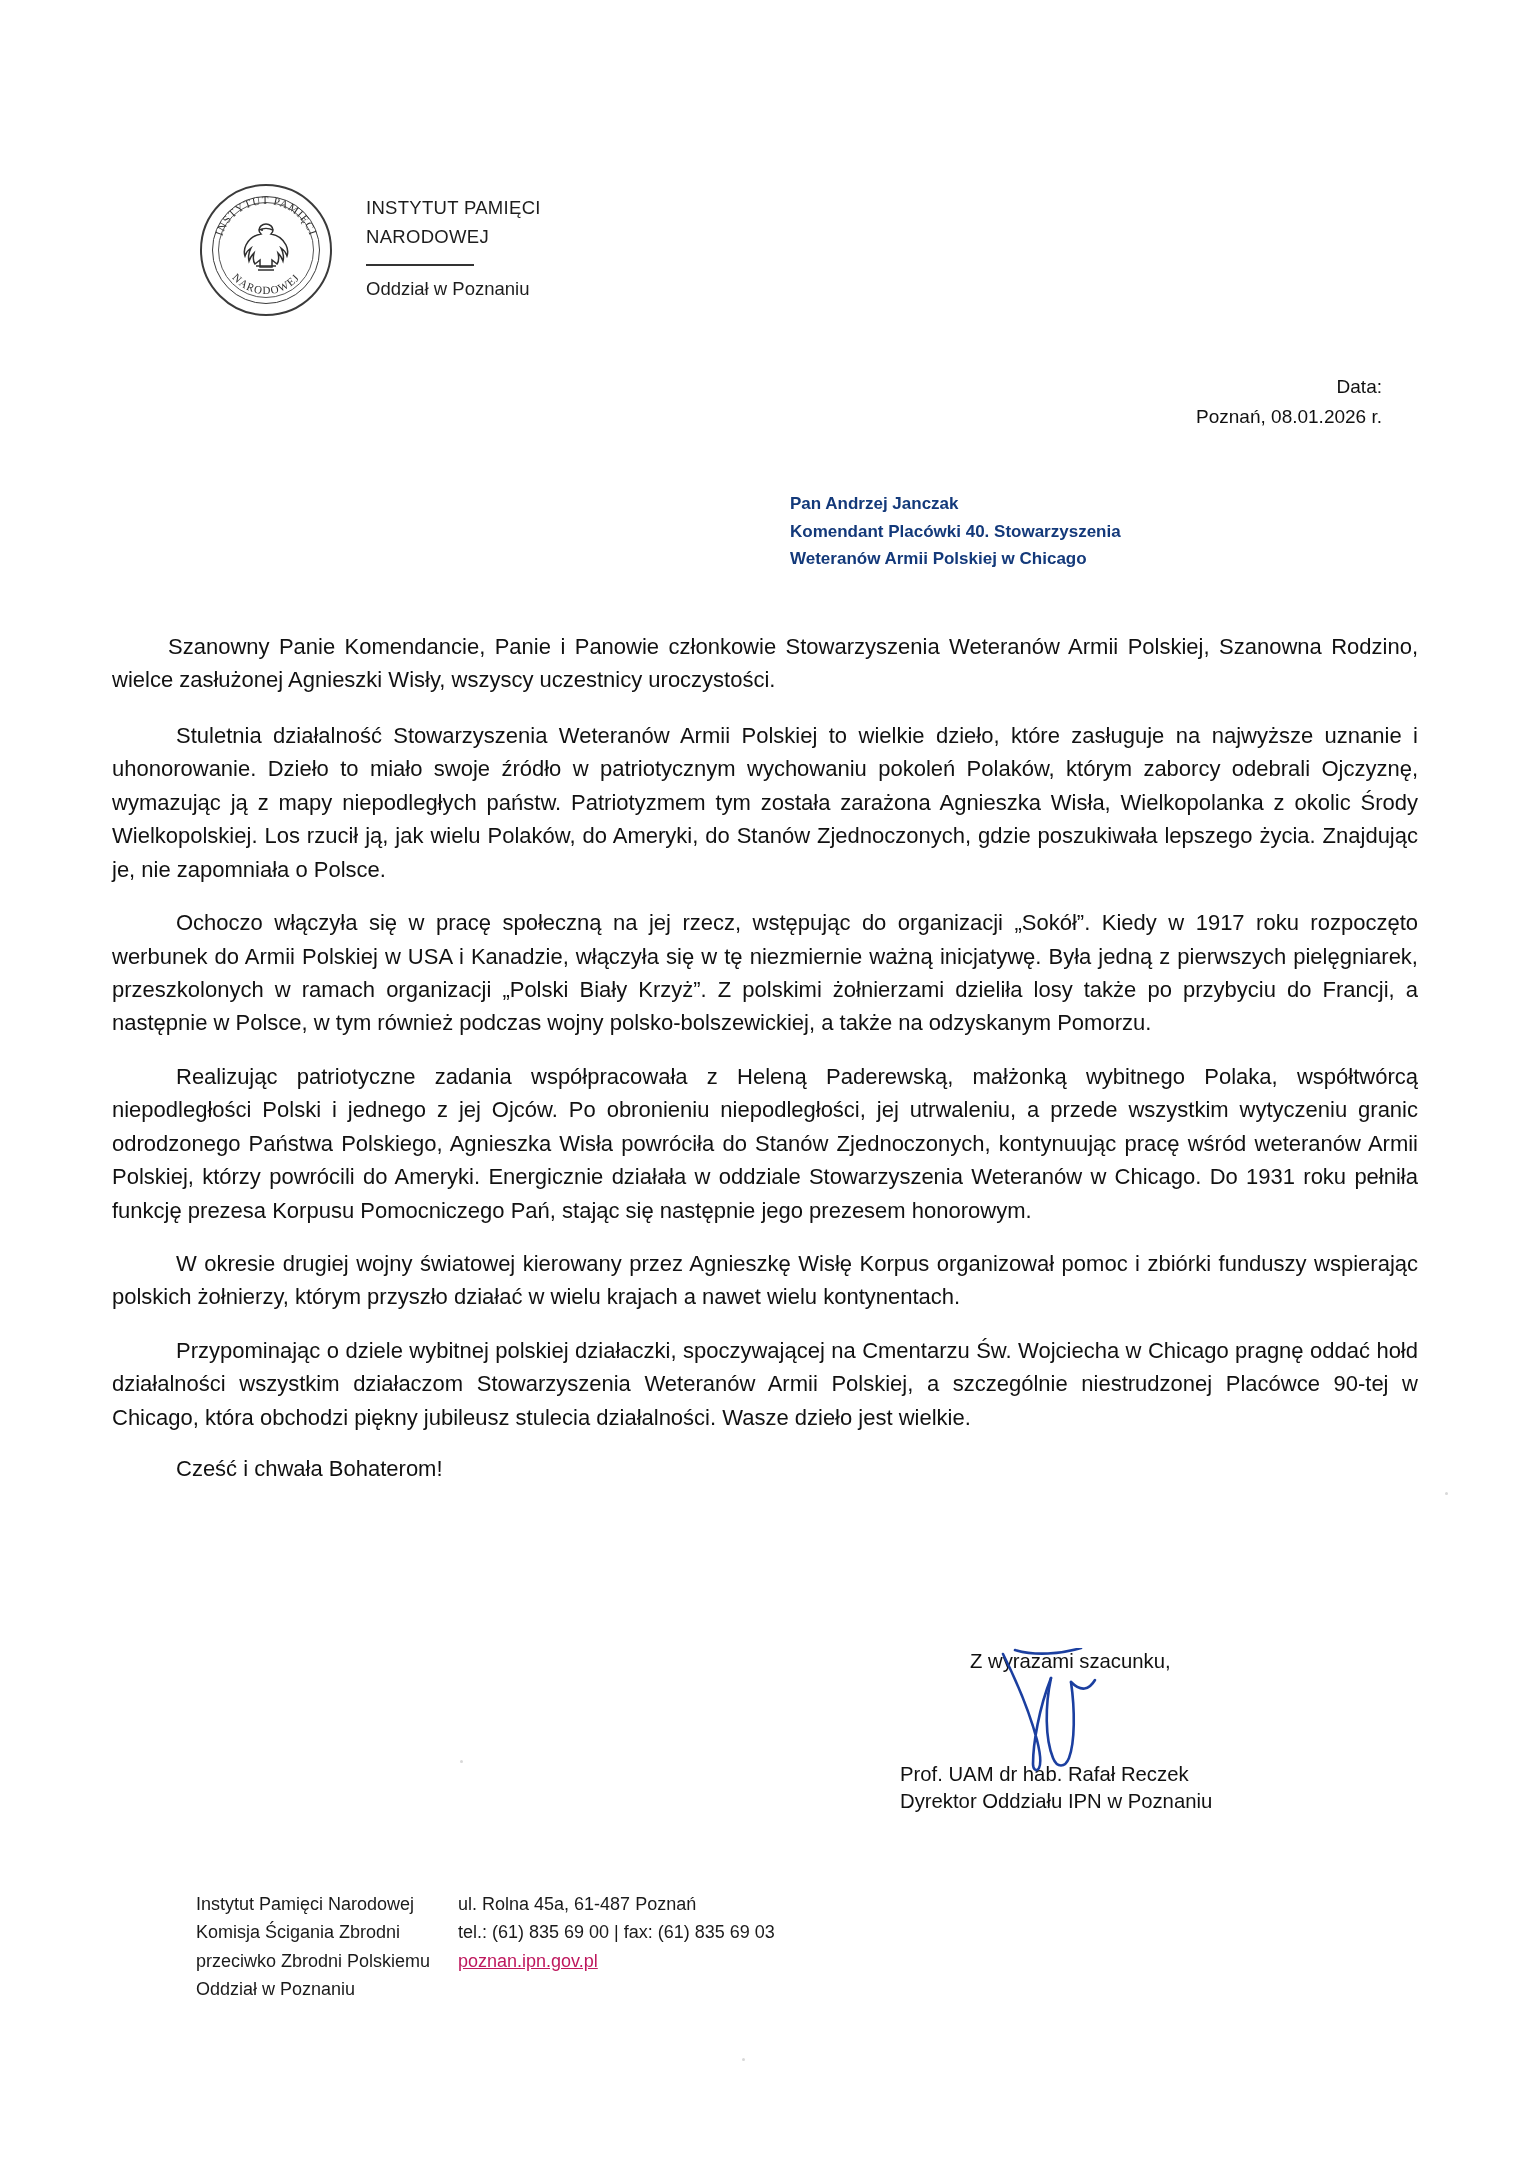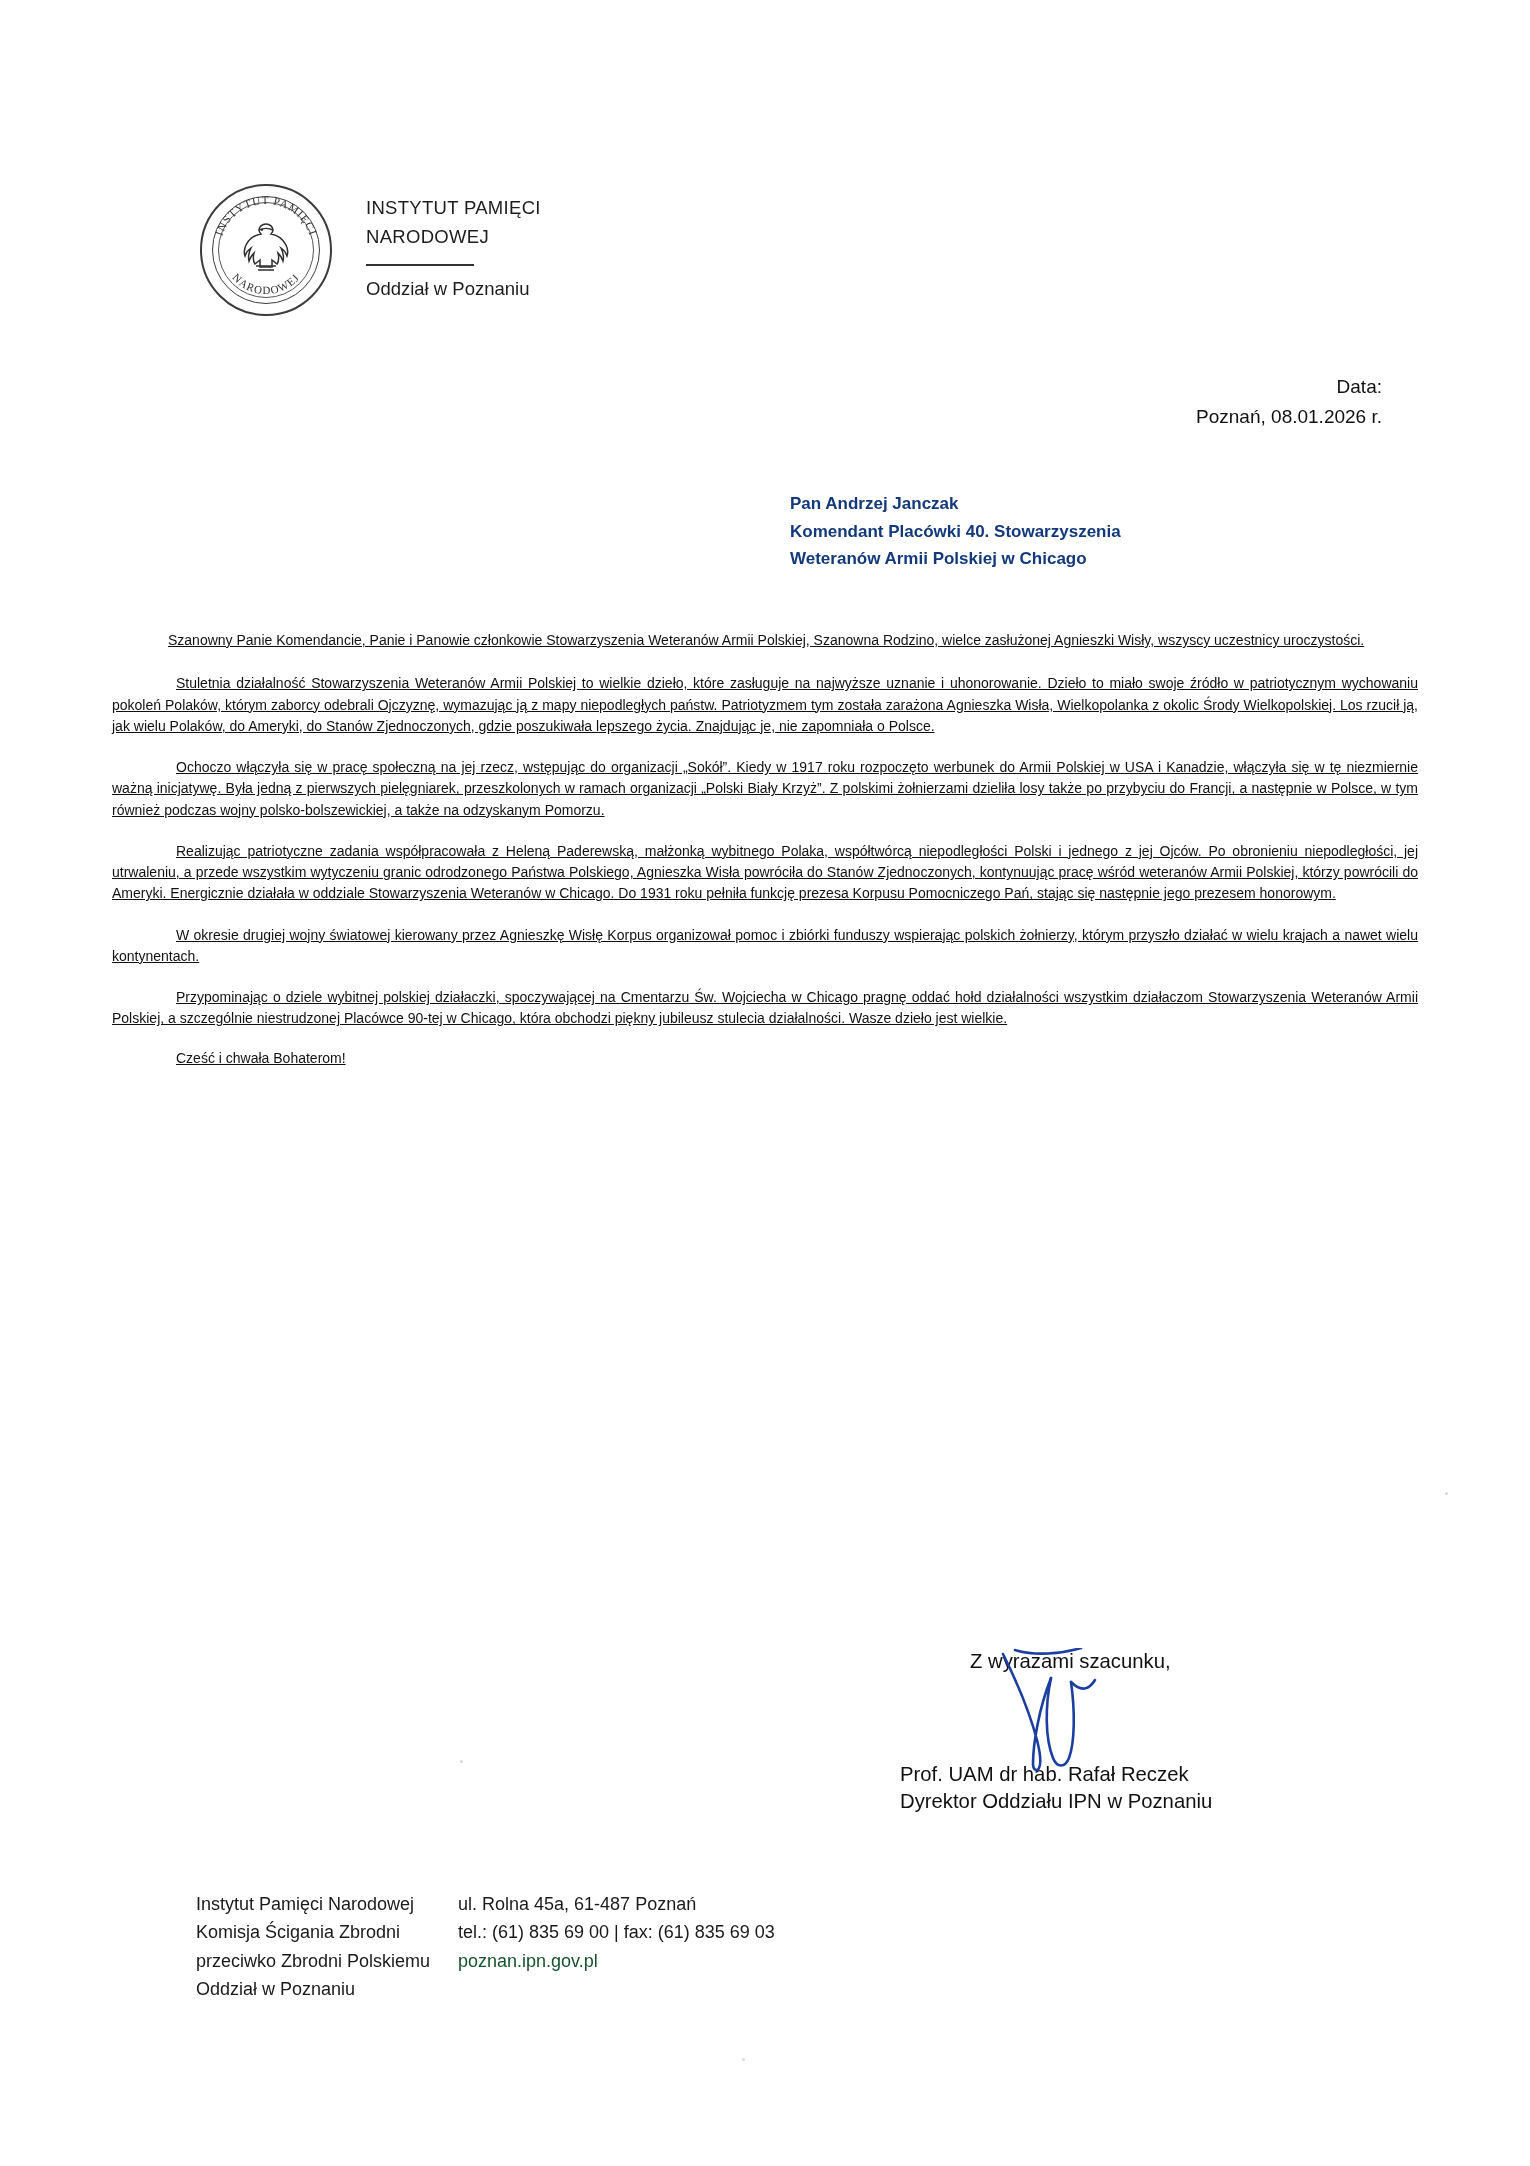--- a/index.html
+++ b/index.html
@@ -106,25 +106,24 @@
     line-height: 1.62;
     color: #13397a;
   }
 
   
   .body-text {
     position: absolute;
     left: 112px;
     right: 112px;
     top: 630px;
-    font-size: 14px;
+    font-size: 22px;
     line-height: 1.52;
     color: #111;
     text-align: justify;
-    text-decoration: underline;
   }
   .body-text p {
     margin: 0 0 20px 0;
   }
   .body-text p.indent {
     text-indent: 64px;
   }
   .body-text p.tight {
     margin-bottom: 18px;
   }
@@ -166,21 +165,22 @@
     top: 1890px;
     display: flex;
     gap: 0;
     font-size: 18px;
     line-height: 1.58;
     color: #1a1a1a;
   }
   .footer-col-left { width: 262px; }
   .footer-col-right { width: 420px; }
   .footer a, .footer .link {
-    color: #14532d;
+    color: #be185d;
+    text-decoration: underline;
   }
 
   .faint-dot {
     position: absolute;
     width: 3px;
     height: 3px;
     background: #d8d8d8;
     border-radius: 50%;
   }
 </style>

